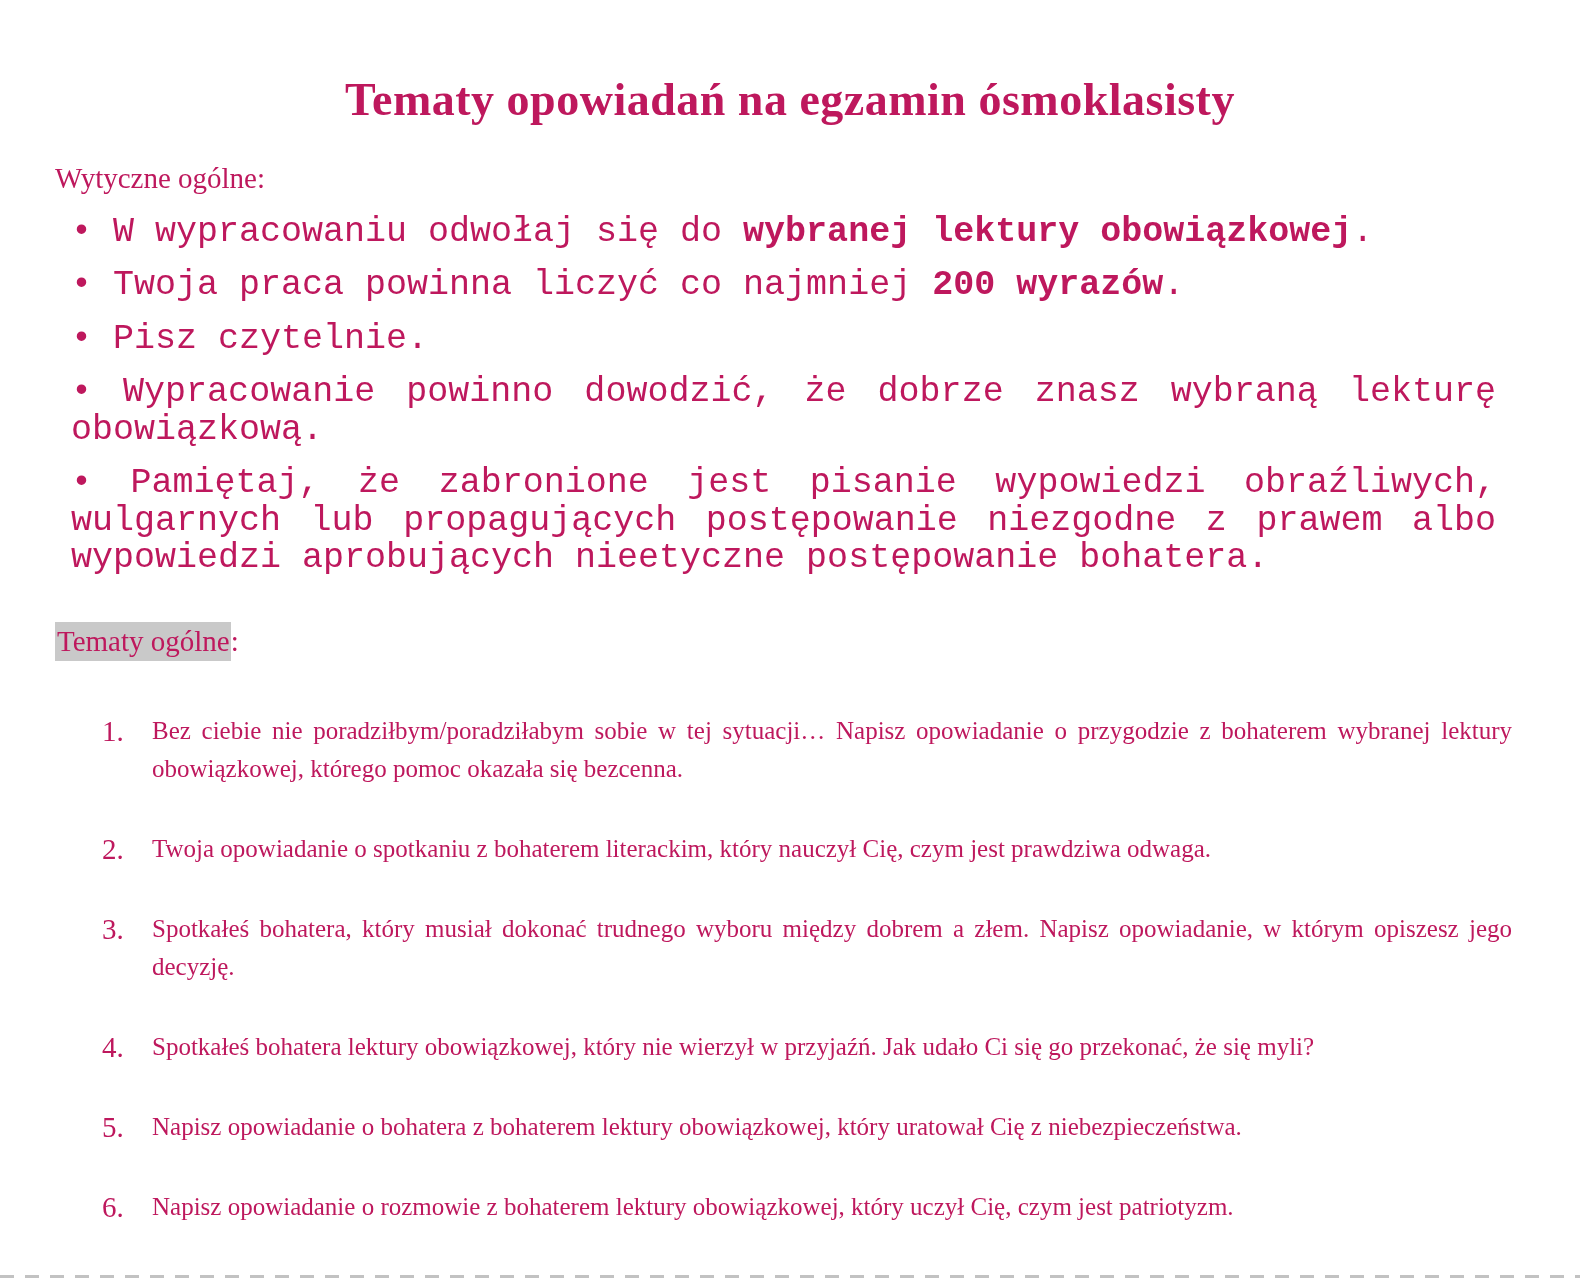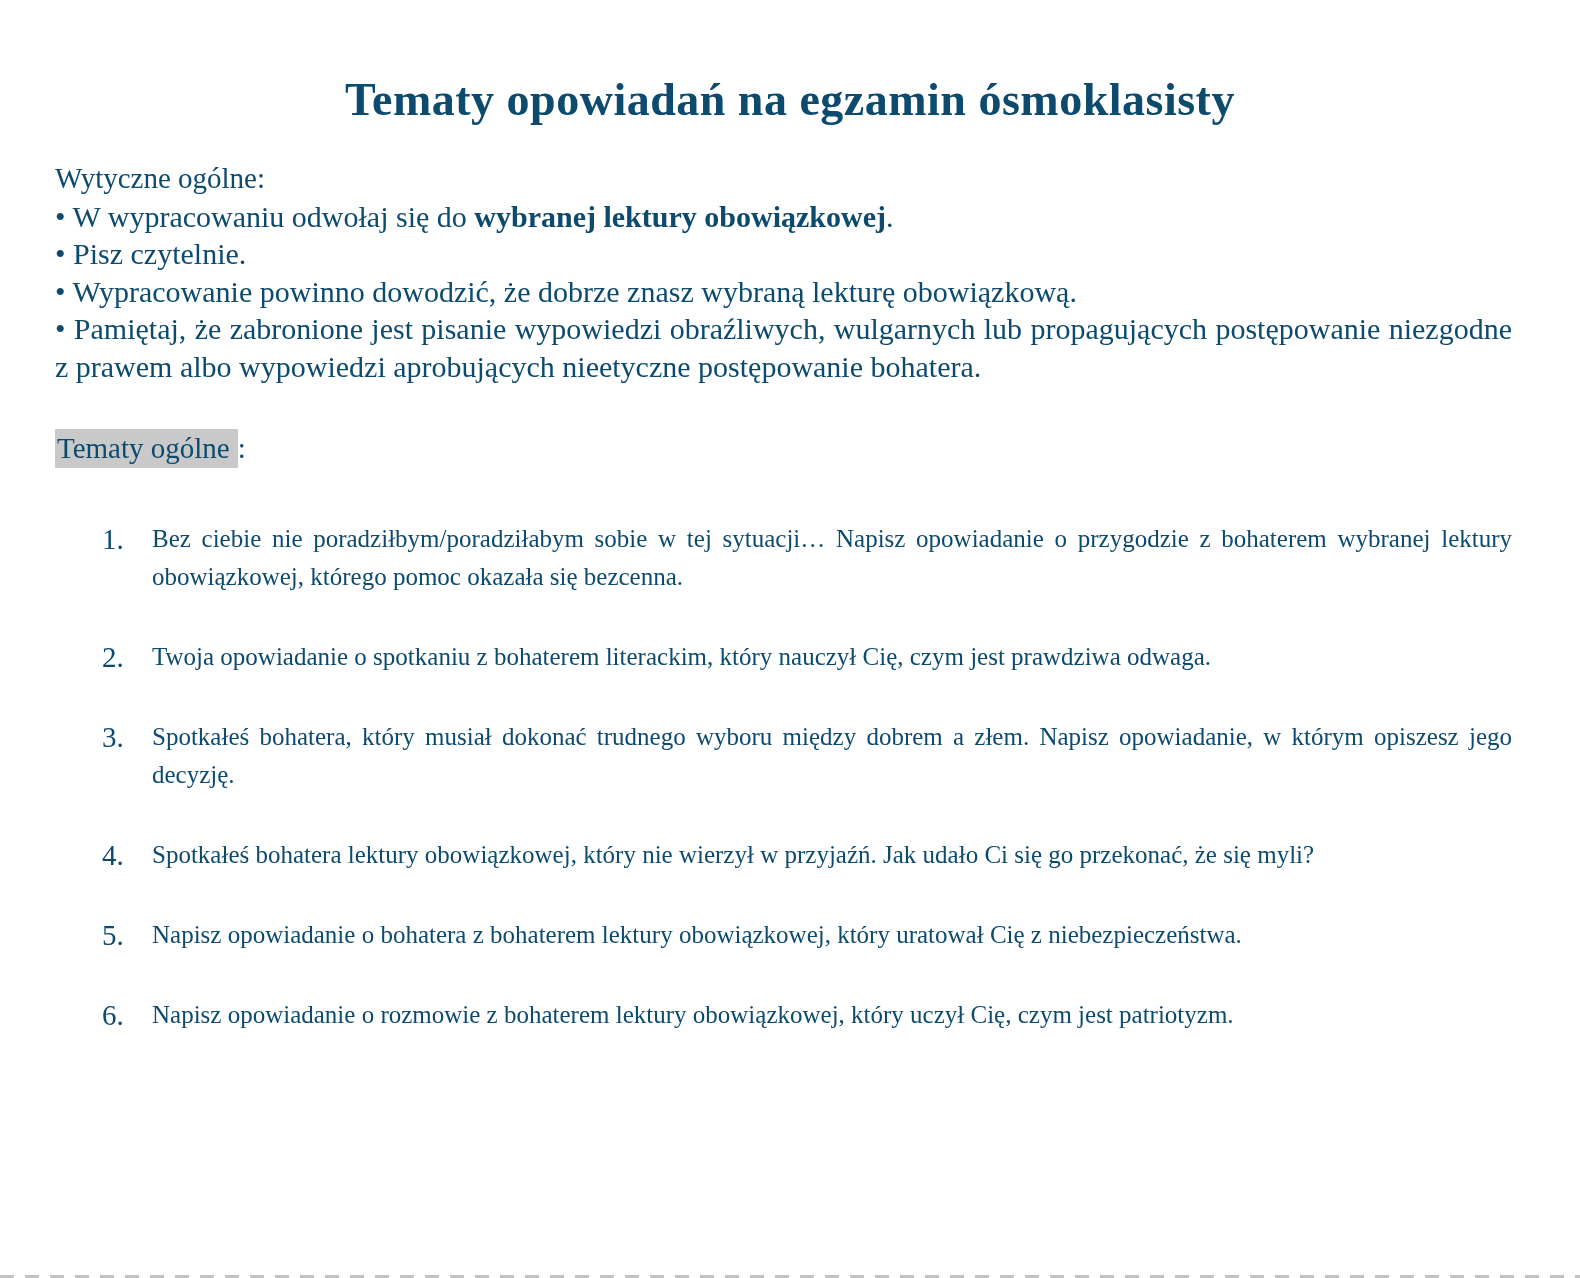--- a/index.html
+++ b/index.html
@@ -5,55 +5,56 @@
   html, body {
     margin: 0;
     padding: 0;
     background: #ffffff;
   }
   .page {
     position: relative;
     width: 1580px;
     height: 1278px;
     background: #ffffff;
-    color: #0c4a6e;
+    color: #be185d;
     font-family: "Liberation Serif", "DejaVu Serif", serif;
     overflow: hidden;
   }
   .doc-title {
     margin: 72px 0 0 0;
     text-align: center;
     font-size: 46px;
     font-weight: bold;
     line-height: 55px;
     letter-spacing: 0.5px;
   }
   .content {
     padding: 0 68px 0 55px;
   }
   .guidelines-heading {
     margin: 33px 0 0 0;
     font-size: 29px;
     line-height: 37.5px;
   }
   p.bullet {
-    margin: 0;
-    font-size: 30px;
+    margin: 16px;
+    font-size: 35px;
     line-height: 37.5px;
     text-align: justify;
+    font-family: Liberation Mono, monospace;
   }
   p.bullet b { font-weight: bold; }
   .topics-heading {
     margin: 45px 0 0 0;
     font-size: 29px;
     line-height: 37.5px;
   }
   .topics-heading .hl {
     background: #c9c9c9;
-    padding: 3px 8px 4px 2px;
+    padding: 3px 1px 4px 2px;
   }
   .topics-list {
     margin-top: 52px;
   }
   .topic-item {
     display: flex;
     align-items: flex-start;
   }
   .topic-item + .topic-item {
     margin-top: 42px;
@@ -89,20 +90,21 @@
 
   <h1 class="doc-title">Tematy opowiadań na egzamin ósmoklasisty</h1>
 
   <div class="content">
 
     <p class="guidelines-heading">Wytyczne ogólne:</p>
 
     <p class="bullet"><span>• W wypracowaniu odwołaj się do </span><b>wybranej lektury obowiązkowej</b><span>.</span></p>
 
 
+    <p class="bullet"><span>• Twoja praca powinna liczyć co najmniej </span><b>200 wyrazów</b><span>.</span></p>
 
     <p class="bullet"><span>• Pisz czytelnie.</span><b></b><span></span></p>
 
     <p class="bullet"><span>• Wypracowanie powinno dowodzić, że dobrze znasz wybraną lekturę obowiązkową.</span><b></b><span></span></p>
 
     <p class="bullet"><span>• Pamiętaj, że zabronione jest pisanie wypowiedzi obraźliwych, wulgarnych lub propagujących postępowanie niezgodne z prawem albo wypowiedzi aprobujących nieetyczne postępowanie bohatera.</span><b></b><span></span></p>
 
     <p class="topics-heading"><span class="hl">Tematy ogólne</span><span>:</span></p>
 
     <div class="topics-list">

